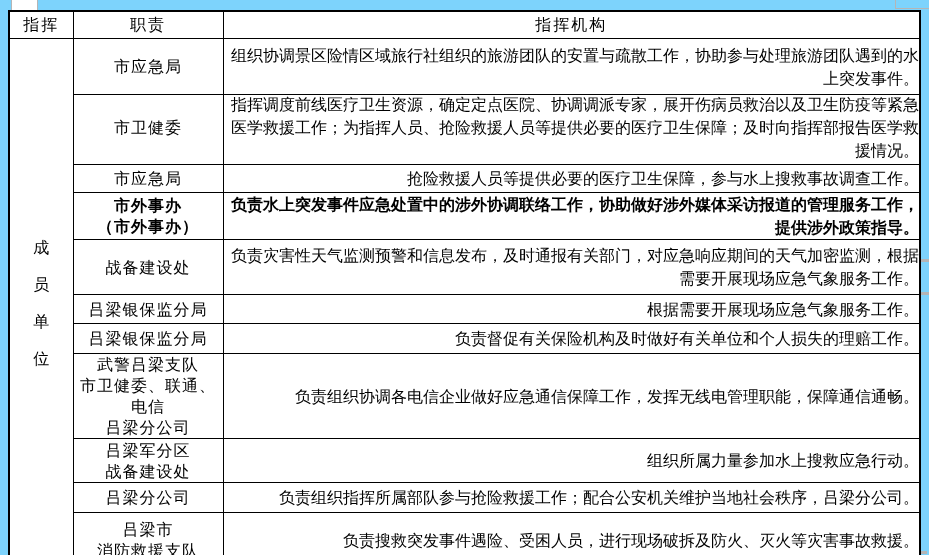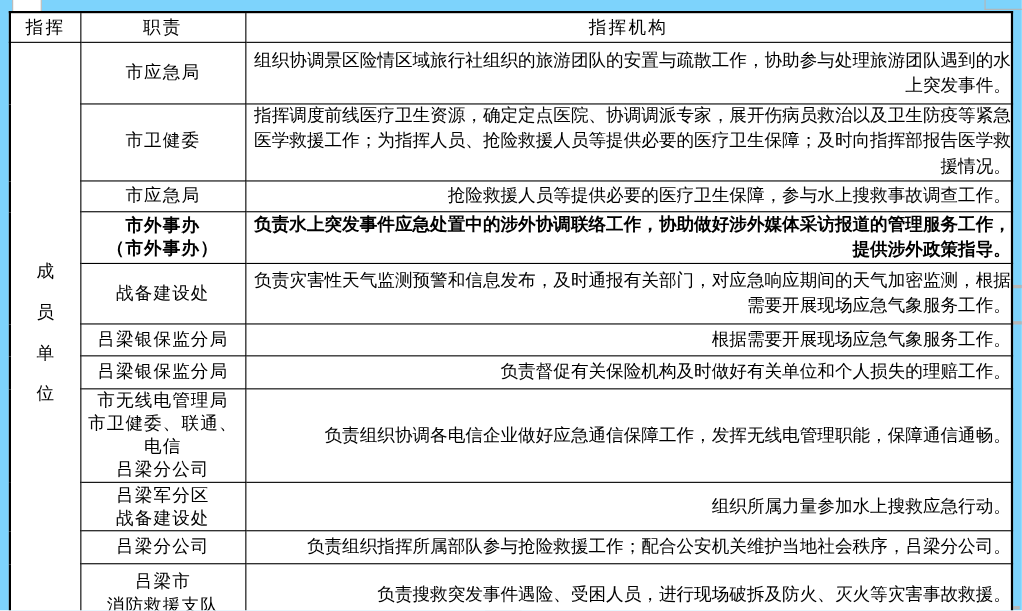--- a/index.html
+++ b/index.html
@@ -177,21 +177,21 @@
 
       <tr class="h6">
         <td class="org">
           <div>吕梁银保监分局</div>
         </td>
         <td class="duty">负责督促有关保险机构及时做好有关单位和个人损失的理赔工作。</td>
       </tr>
 
       <tr class="h7">
         <td class="org">
-          <div>市无线电管理局</div>
+          <div>武警吕梁支队</div>
           <div>市卫健委、联通、电信</div>
           <div>吕梁分公司</div>
         </td>
         <td class="duty">负责组织协调各电信企业做好应急通信保障工作，发挥无线电管理职能，保障通信通畅。</td>
       </tr>
 
       <tr class="h8">
         <td class="org">
           <div>吕梁军分区</div>
           <div>战备建设处</div>

